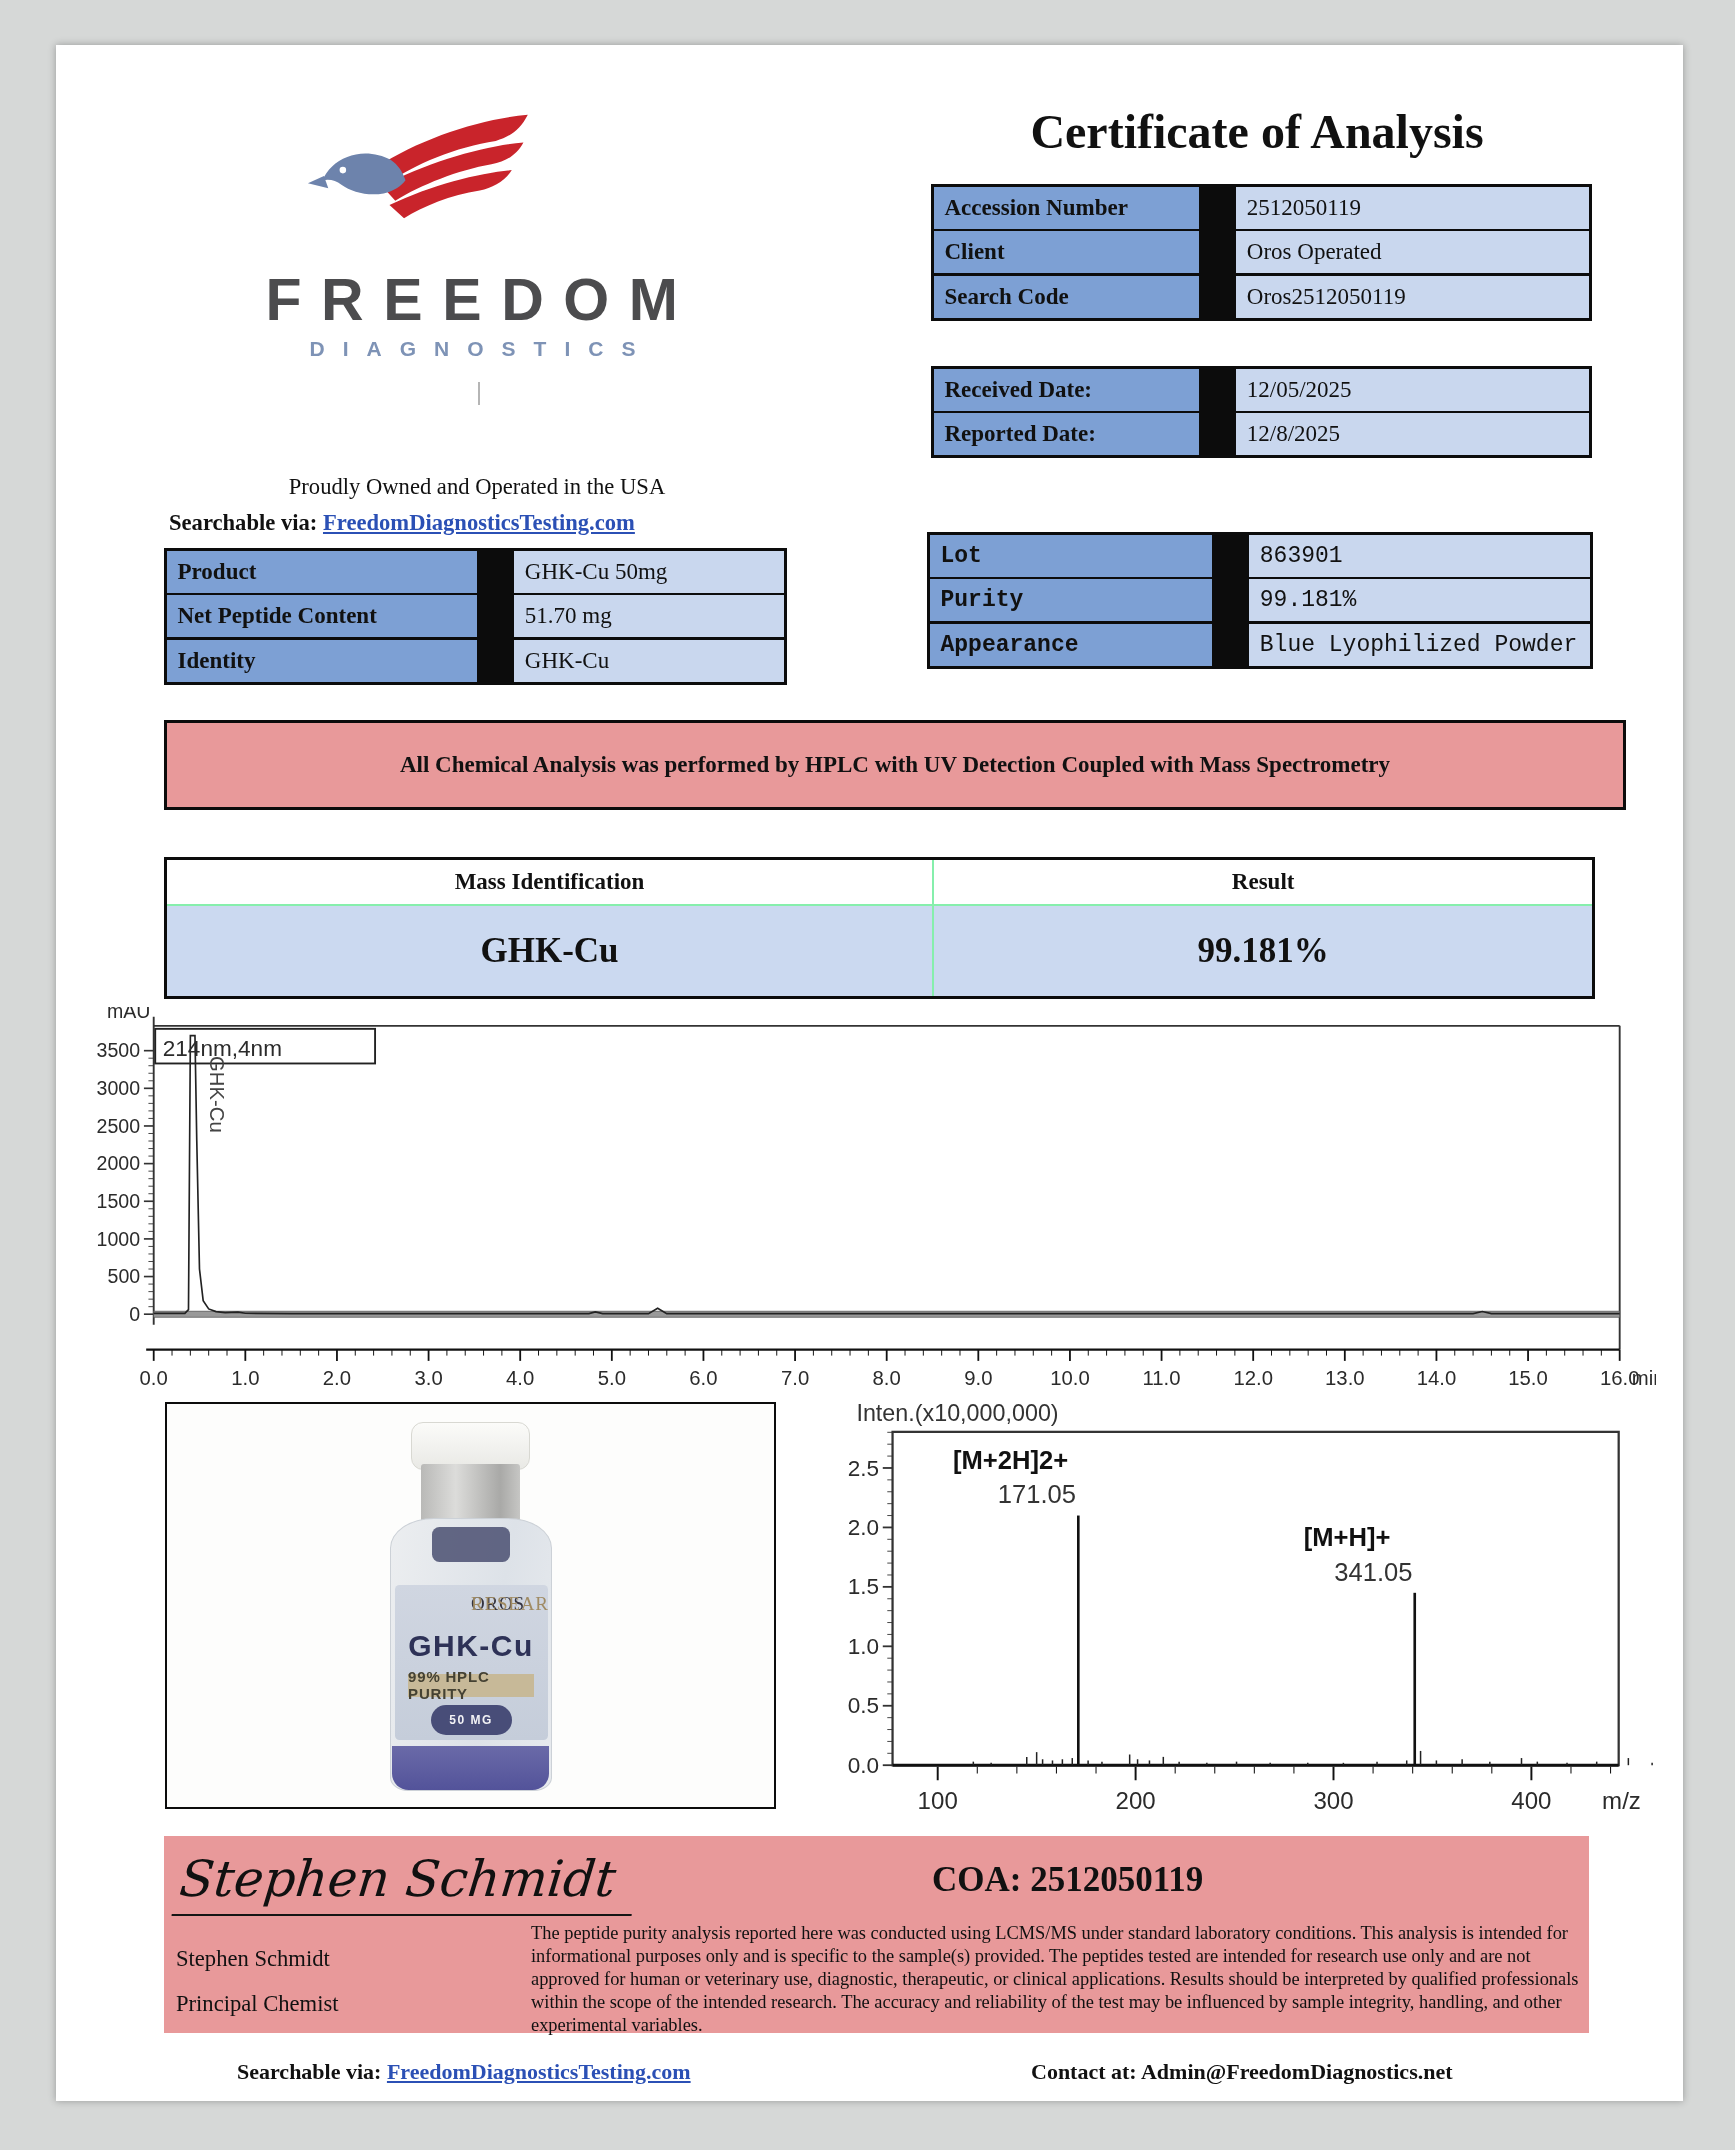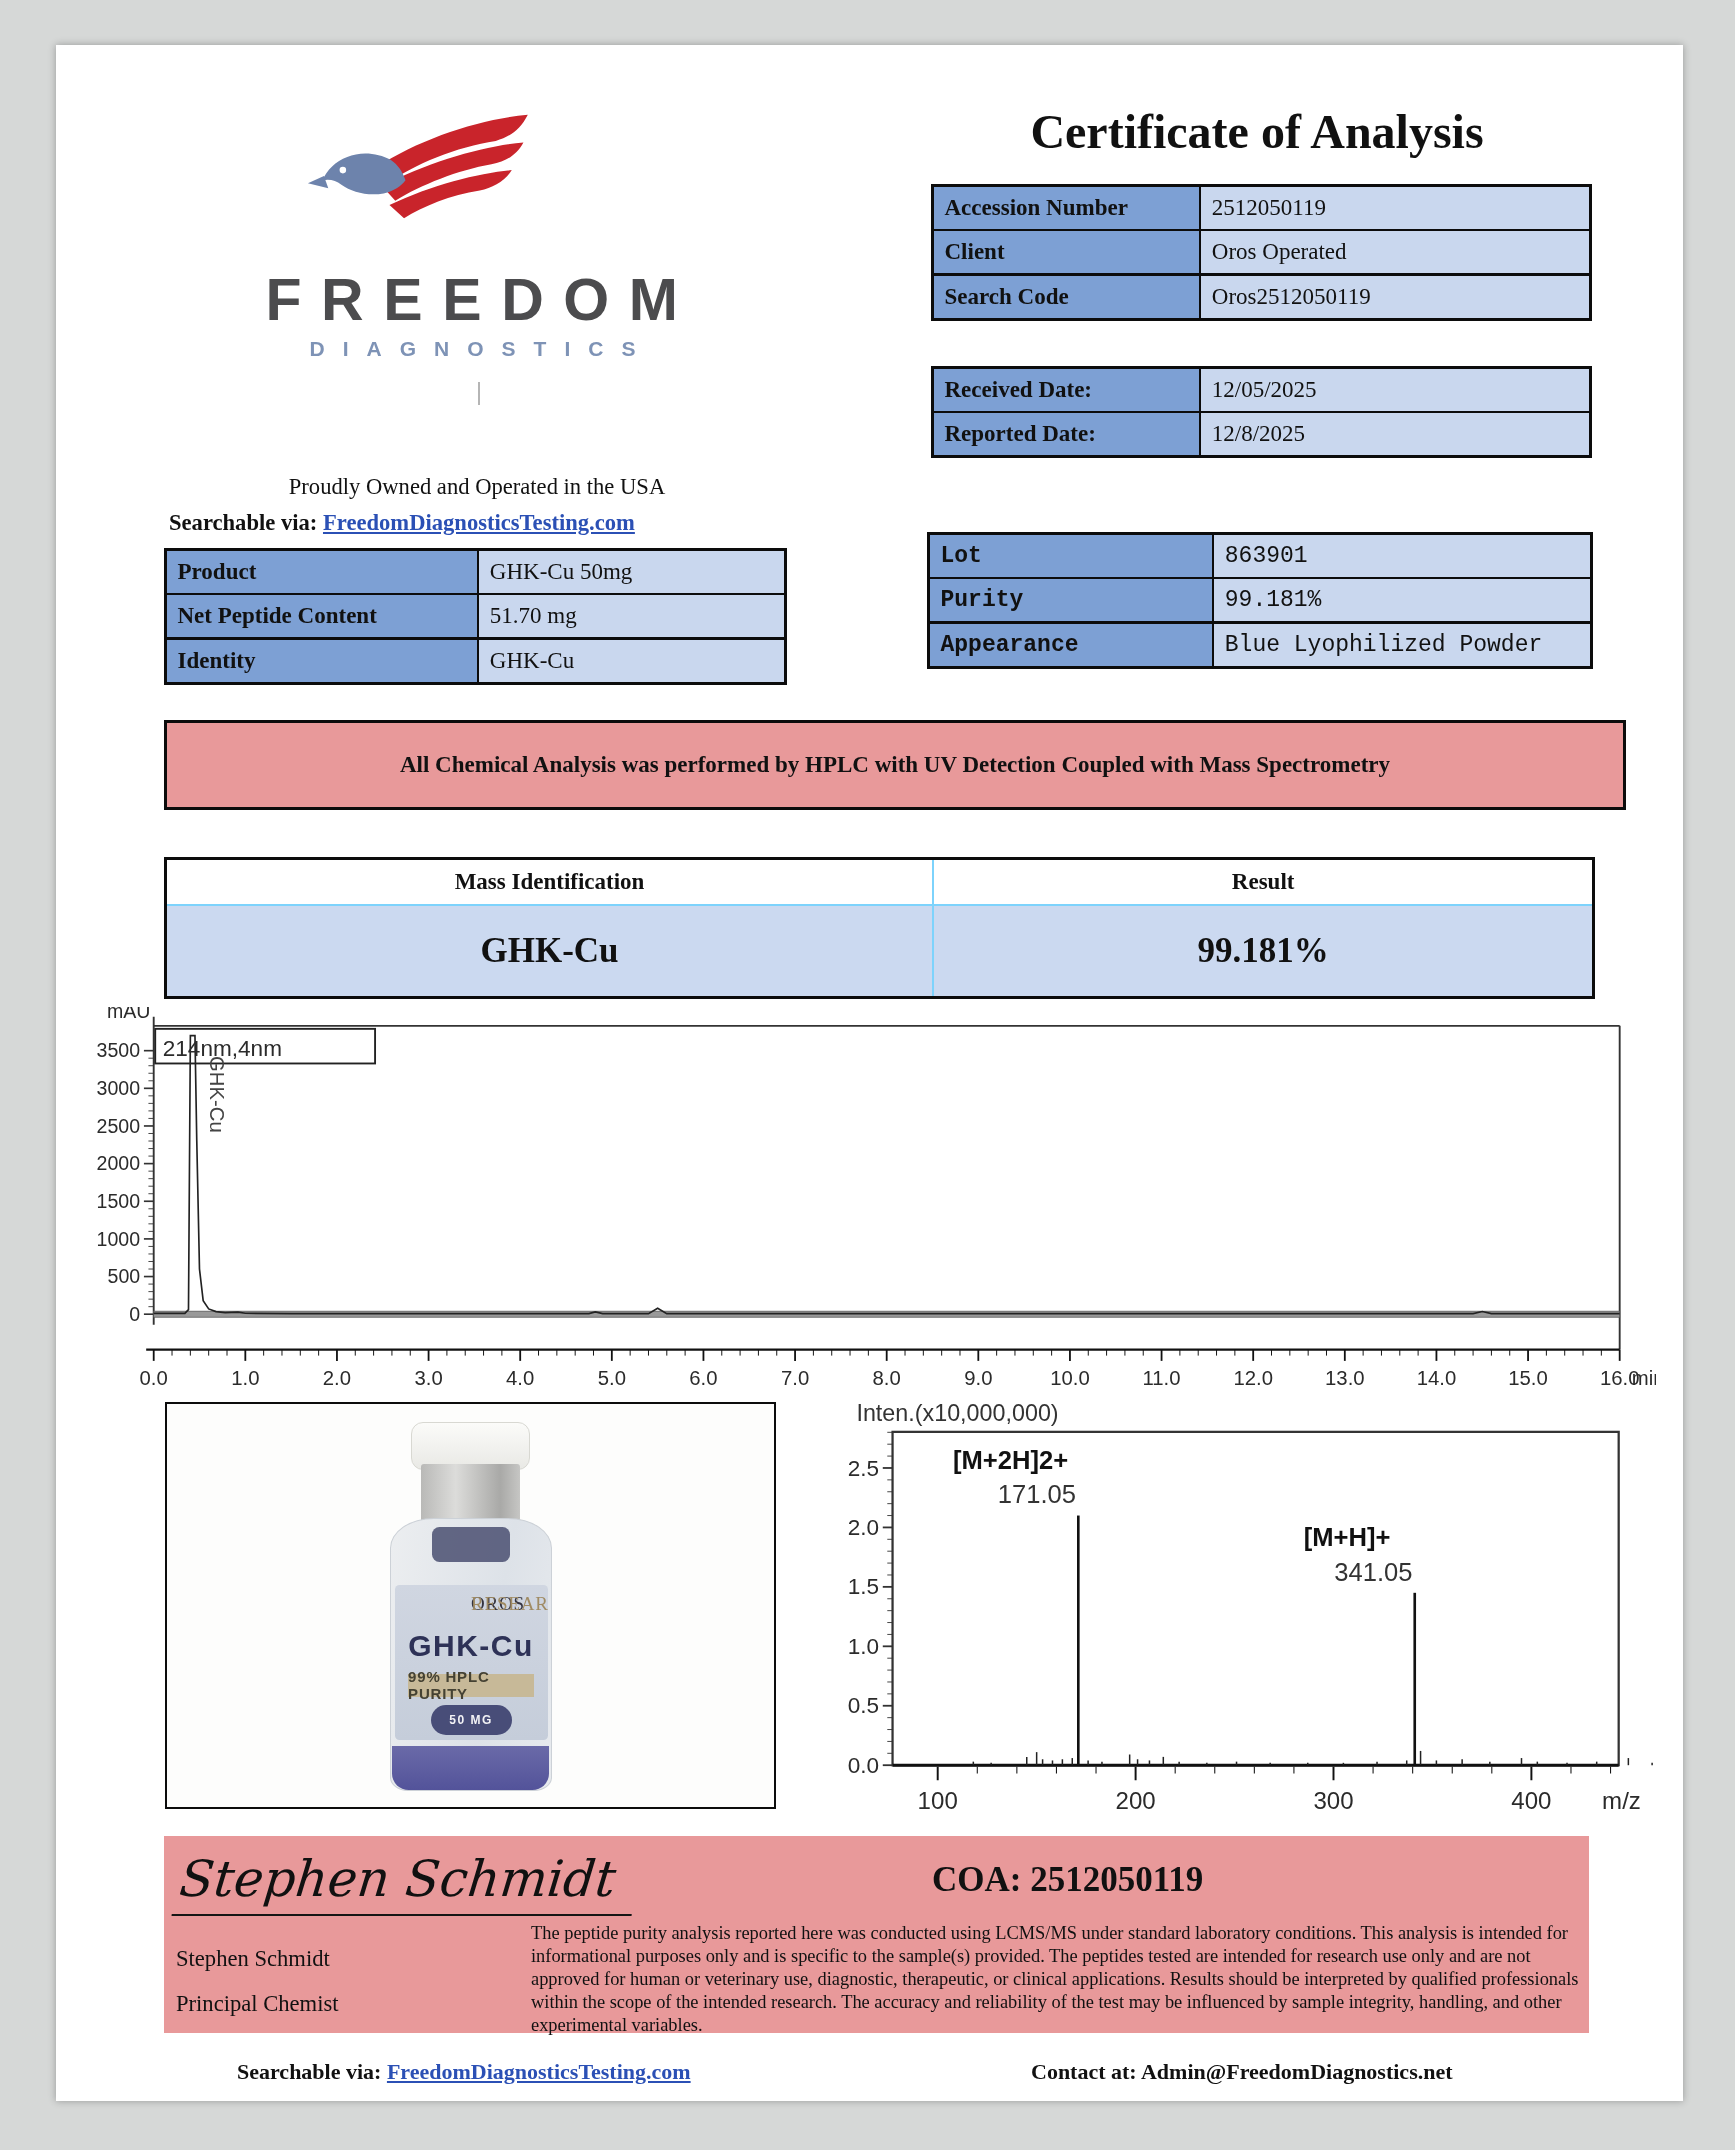--- a/index.html
+++ b/index.html
@@ -10,21 +10,21 @@
   .abs{position:absolute;}
 
   
   .title{left:817px;top:59px;width:768px;text-align:center;font-size:48px;font-weight:bold;}
 
   
   .itable{background:#0c0c0c;border:3px solid #0c0c0c;display:flex;flex-direction:column;gap:2.3px;}
   .itable .row{display:flex;gap:2.3px;}
   .itable .cell{height:42px;display:flex;align-items:center;font-size:23px;padding:0 0 0 10.5px;box-sizing:border-box;}
   .itable .lbl{background:#7da0d4;font-weight:bold;}
-  .itable .val{background:#c9d7ee;}
+  .itable .val{background:#c9d7ee;margin-left:35px;}
   .t-info{left:875px;top:139px;width:655px;}
   .t-info .lbl{flex:0 0 265px;}
   .t-info .val{flex:1;}
   .t-dates{left:875px;top:321px;width:655px;}
   .t-dates .lbl{flex:0 0 265px;}
   .t-dates .val{flex:1;}
   .t-prod{left:108px;top:503px;width:617px;}
   .t-prod .lbl{flex:0 0 310px;}
   .t-prod .val{flex:1;}
   .t-lot{left:871px;top:487px;width:660px;font-family:Liberation Mono, monospace;}
@@ -42,21 +42,21 @@
   .tagline{left:120px;top:429px;width:602px;text-align:center;font-size:22.6px;font-weight:normal;}
   .search-top{left:113px;top:465px;font-size:22.6px;font-weight:bold;}
   .link{color:#2b50b5;text-decoration:underline;cursor:pointer;}
 
   
   .banner{left:108px;top:675px;width:1462px;height:90px;background:#e8999a;border:3px solid #0c0c0c;
           box-sizing:border-box;display:flex;align-items:center;justify-content:center;
           font-size:23px;font-weight:bold;text-align:center;}
 
   
-  .mtable{left:108px;top:812px;width:1425px;background:#7dd3fc;border:3px solid #0c0c0c;
+  .mtable{left:108px;top:812px;width:1425px;background:#86efac;border:3px solid #0c0c0c;
           display:flex;flex-direction:column;gap:2.3px;}
   .mtable .row{display:flex;gap:2.3px;}
   .mtable .h{height:44px;background:#ffffff;font-weight:bold;font-size:23px;
              display:flex;align-items:center;justify-content:center;}
   .mtable .d{height:90px;background:#cbd9f0;font-weight:bold;font-size:35px;
              display:flex;align-items:center;justify-content:center;}
   .mtable .c1{flex:0 0 765px;}
   .mtable .c2{flex:1;}
 
   

